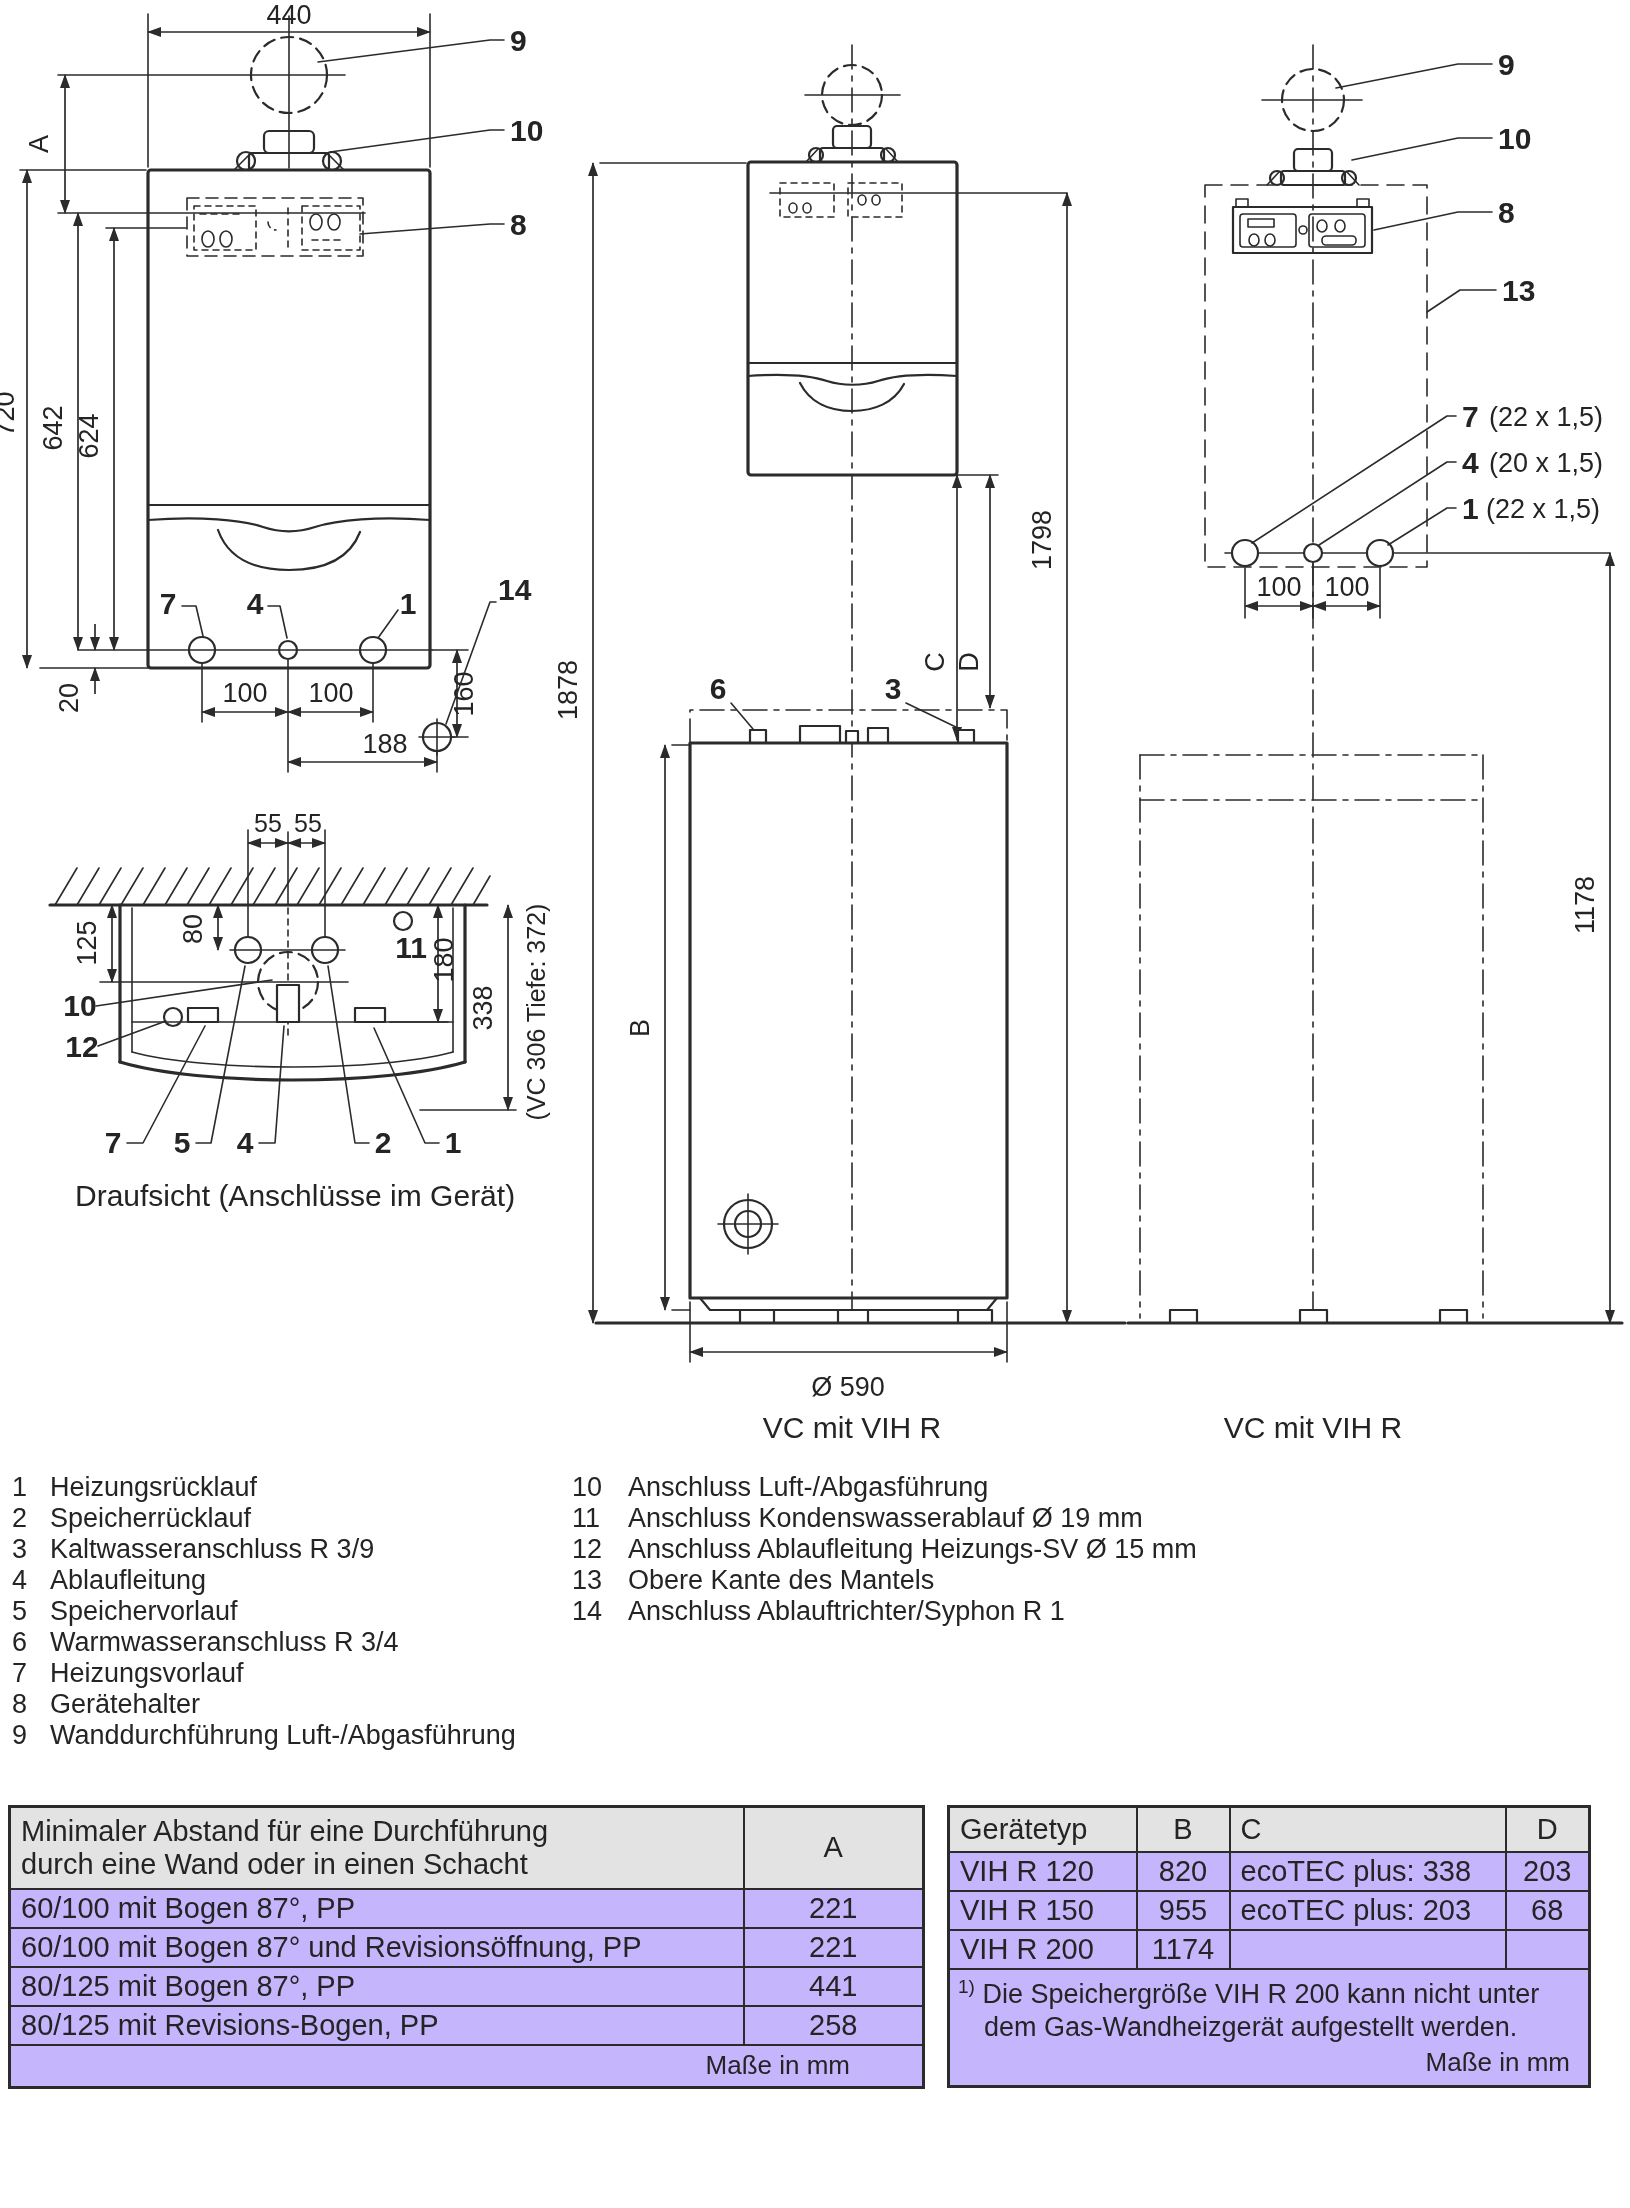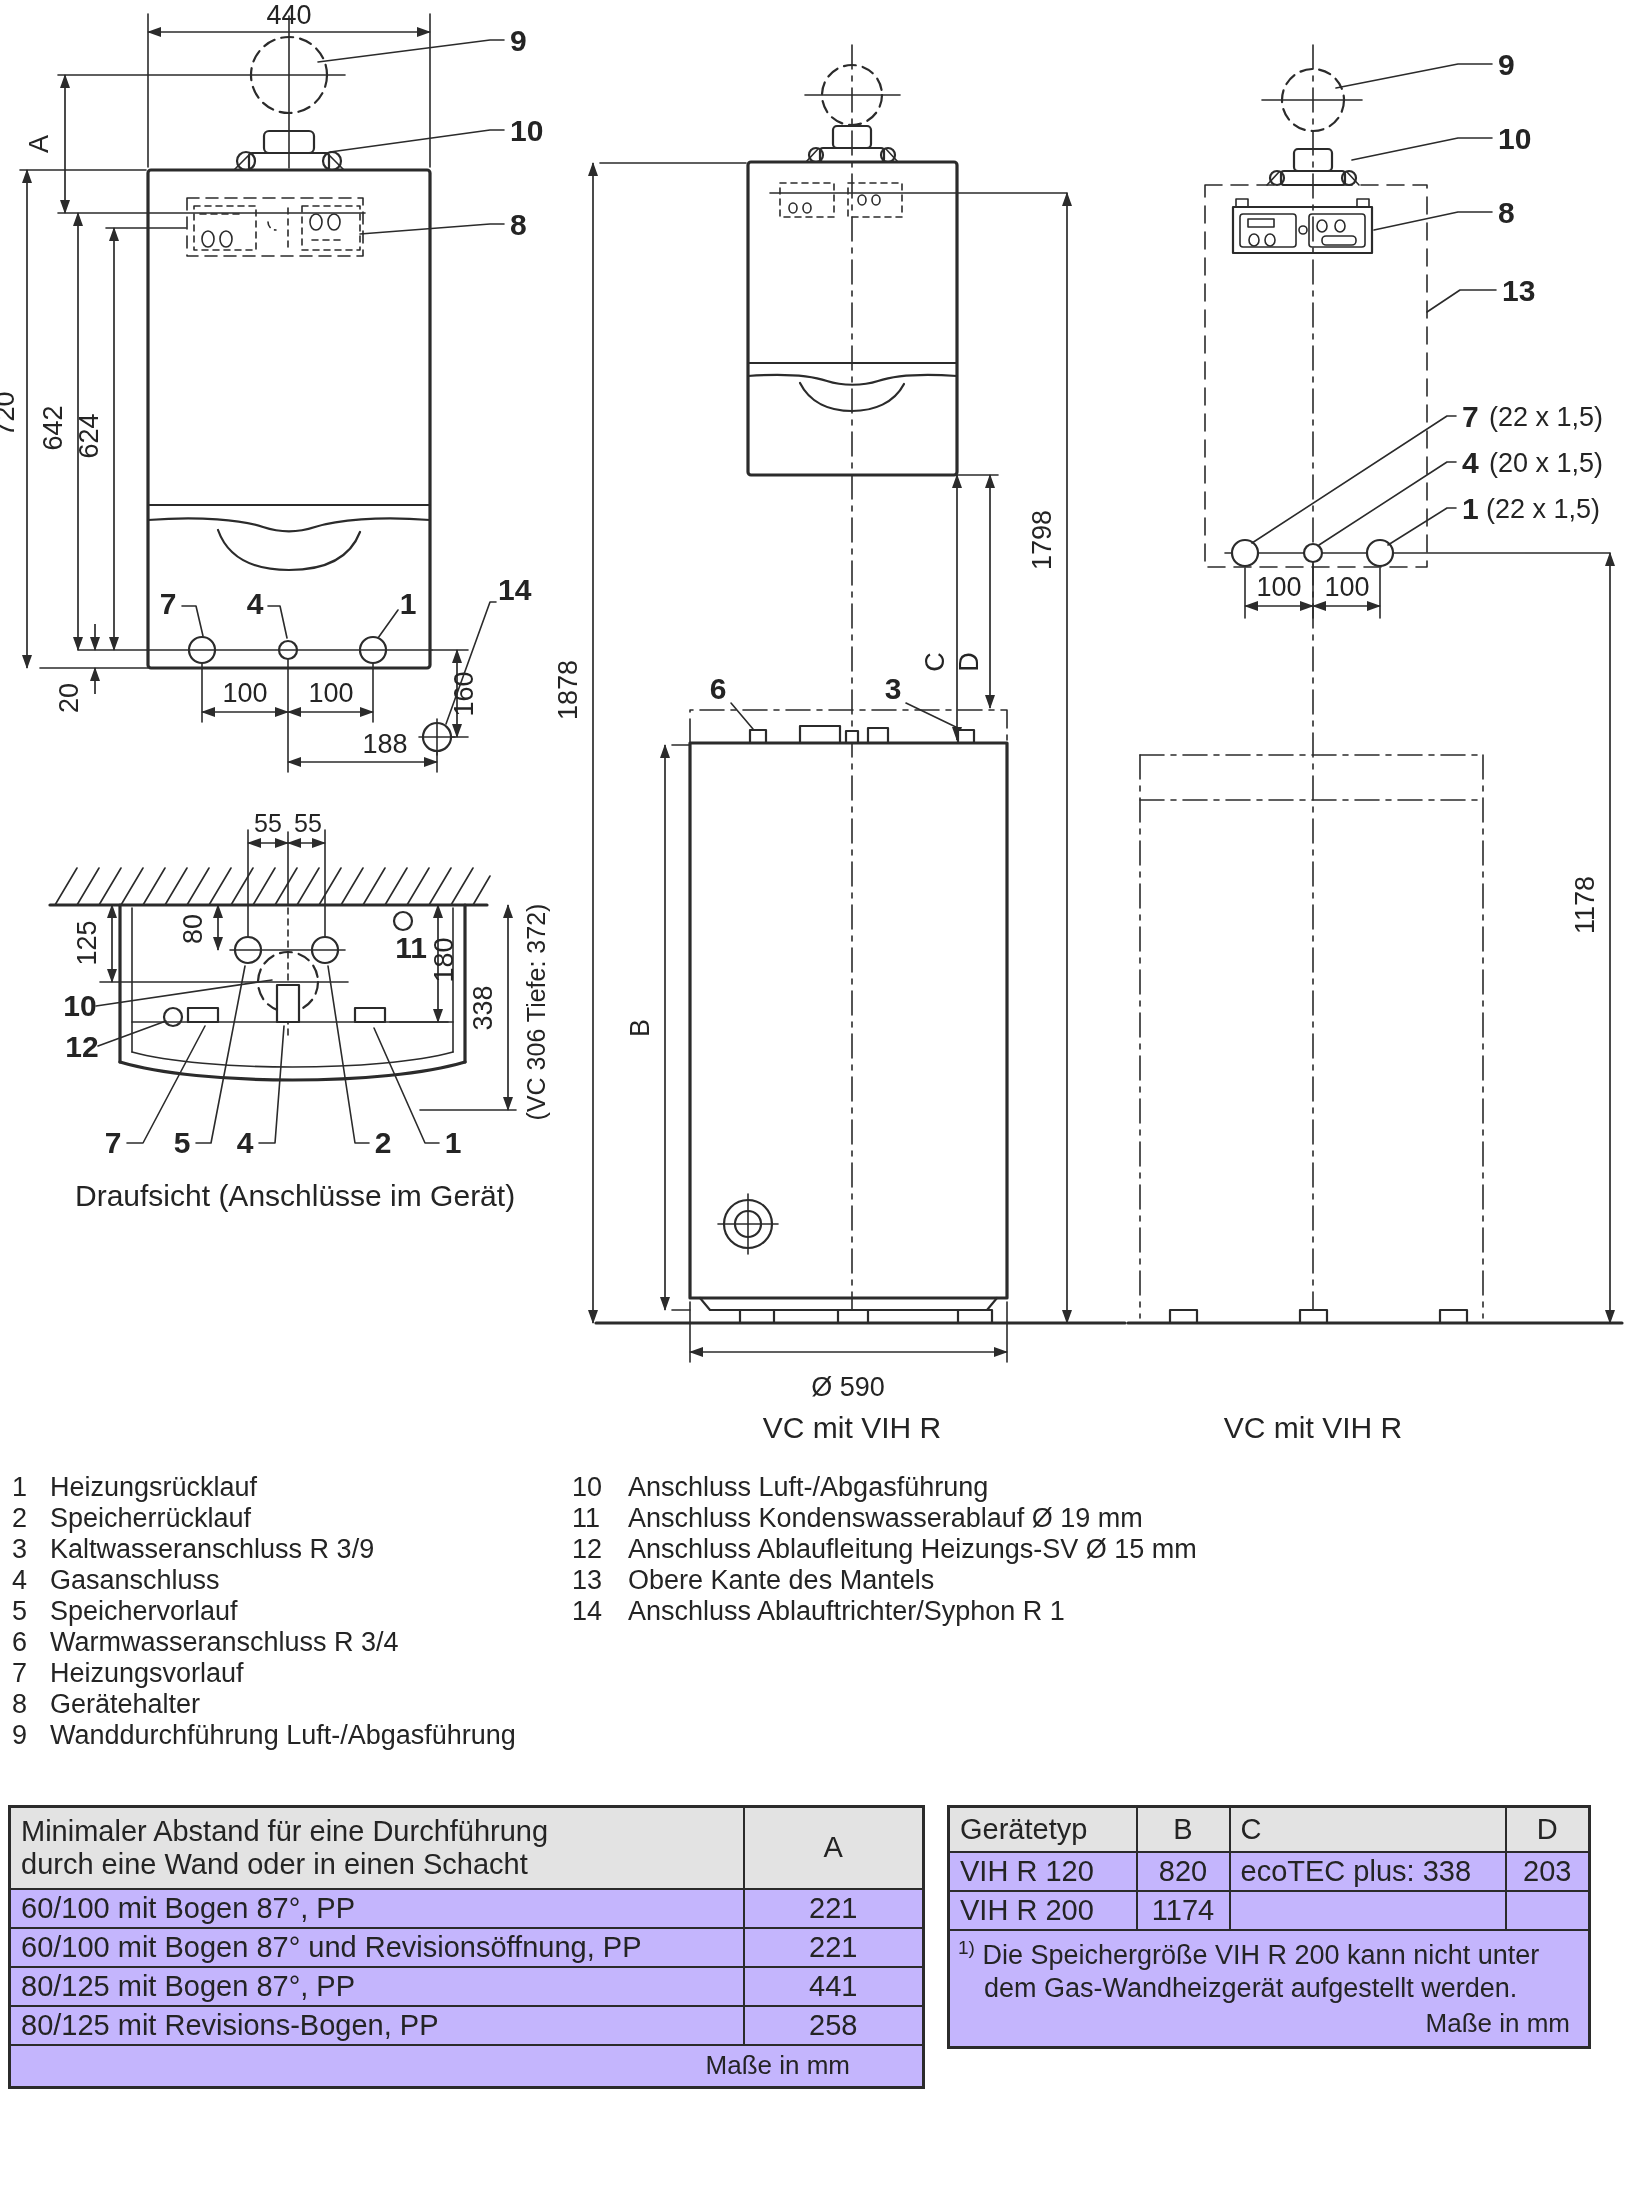--- a/index.html
+++ b/index.html
@@ -369,21 +369,21 @@
   <div class="lg-row">
         <span class="lg-num">2</span>
         <span class="lg-txt">Speicherrücklauf</span>
       </div>
   <div class="lg-row">
         <span class="lg-num">3</span>
         <span class="lg-txt">Kaltwasseranschluss R 3/9</span>
       </div>
   <div class="lg-row">
         <span class="lg-num">4</span>
-        <span class="lg-txt">Gasanschluss</span>
+        <span class="lg-txt">Ablaufleitung</span>
       </div>
   <div class="lg-row">
         <span class="lg-num">5</span>
         <span class="lg-txt">Speichervorlauf</span>
       </div>
   <div class="lg-row">
         <span class="lg-num">6</span>
         <span class="lg-txt">Warmwasseranschluss R 3/4</span>
       </div>
   <div class="lg-row">
@@ -471,20 +471,26 @@
     <td>C</td>
     <td class="ctr">D</td>
   </tr>
   <tr class="rowh">
     <td>VIH R 120</td>
     <td class="ctr">820</td>
     <td>ecoTEC plus: 338</td>
     <td class="ctr">203</td>
   </tr>
   <tr class="rowh">
+    <td>VIH R 150</td>
+    <td class="ctr">955</td>
+    <td>ecoTEC plus: 203</td>
+    <td class="ctr">68</td>
+  </tr>
+  <tr class="rowh">
     <td>VIH R 200</td>
     <td class="ctr">1174</td>
     <td></td>
     <td class="ctr"></td>
   </tr>
   <tr>
     <td colspan="4" class="fn-cell">
       <div><sup>1)</sup> <span>Die Speichergröße VIH R 200 kann nicht unter</span></div>
       <div class="fn2">dem Gas-Wandheizgerät aufgestellt werden.</div>
       <div class="fn-mm">Maße in mm</div>

